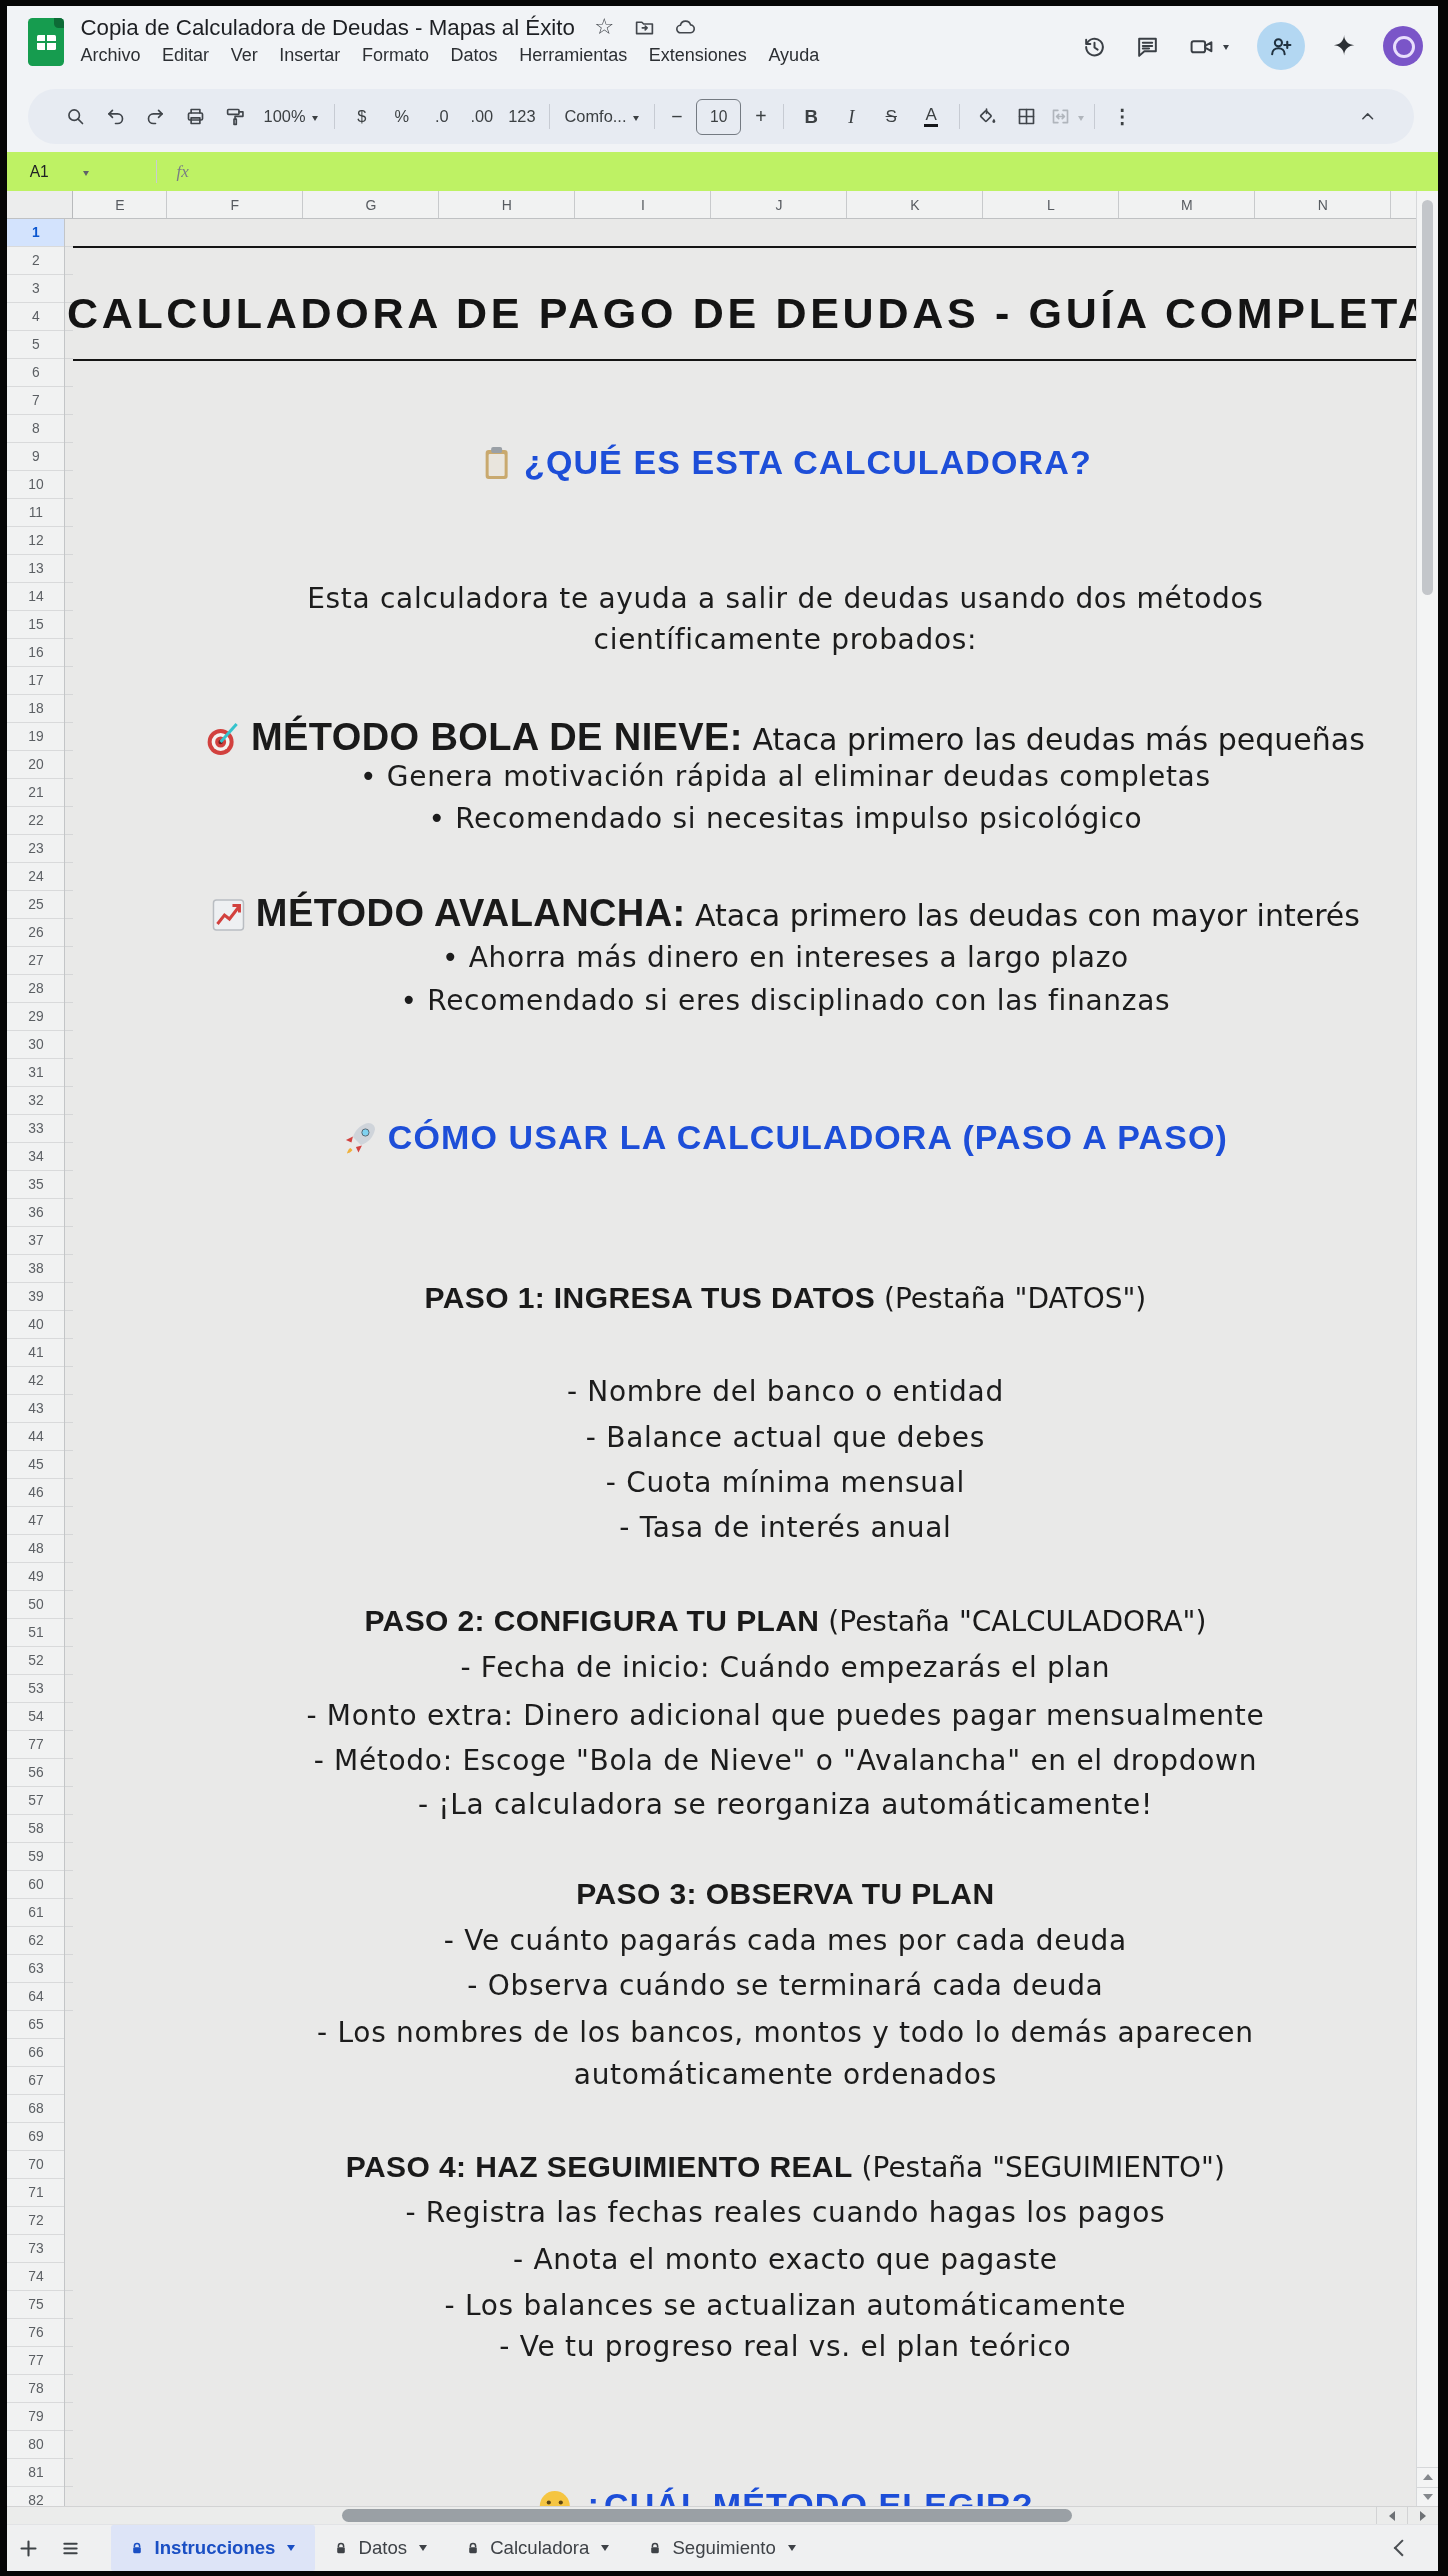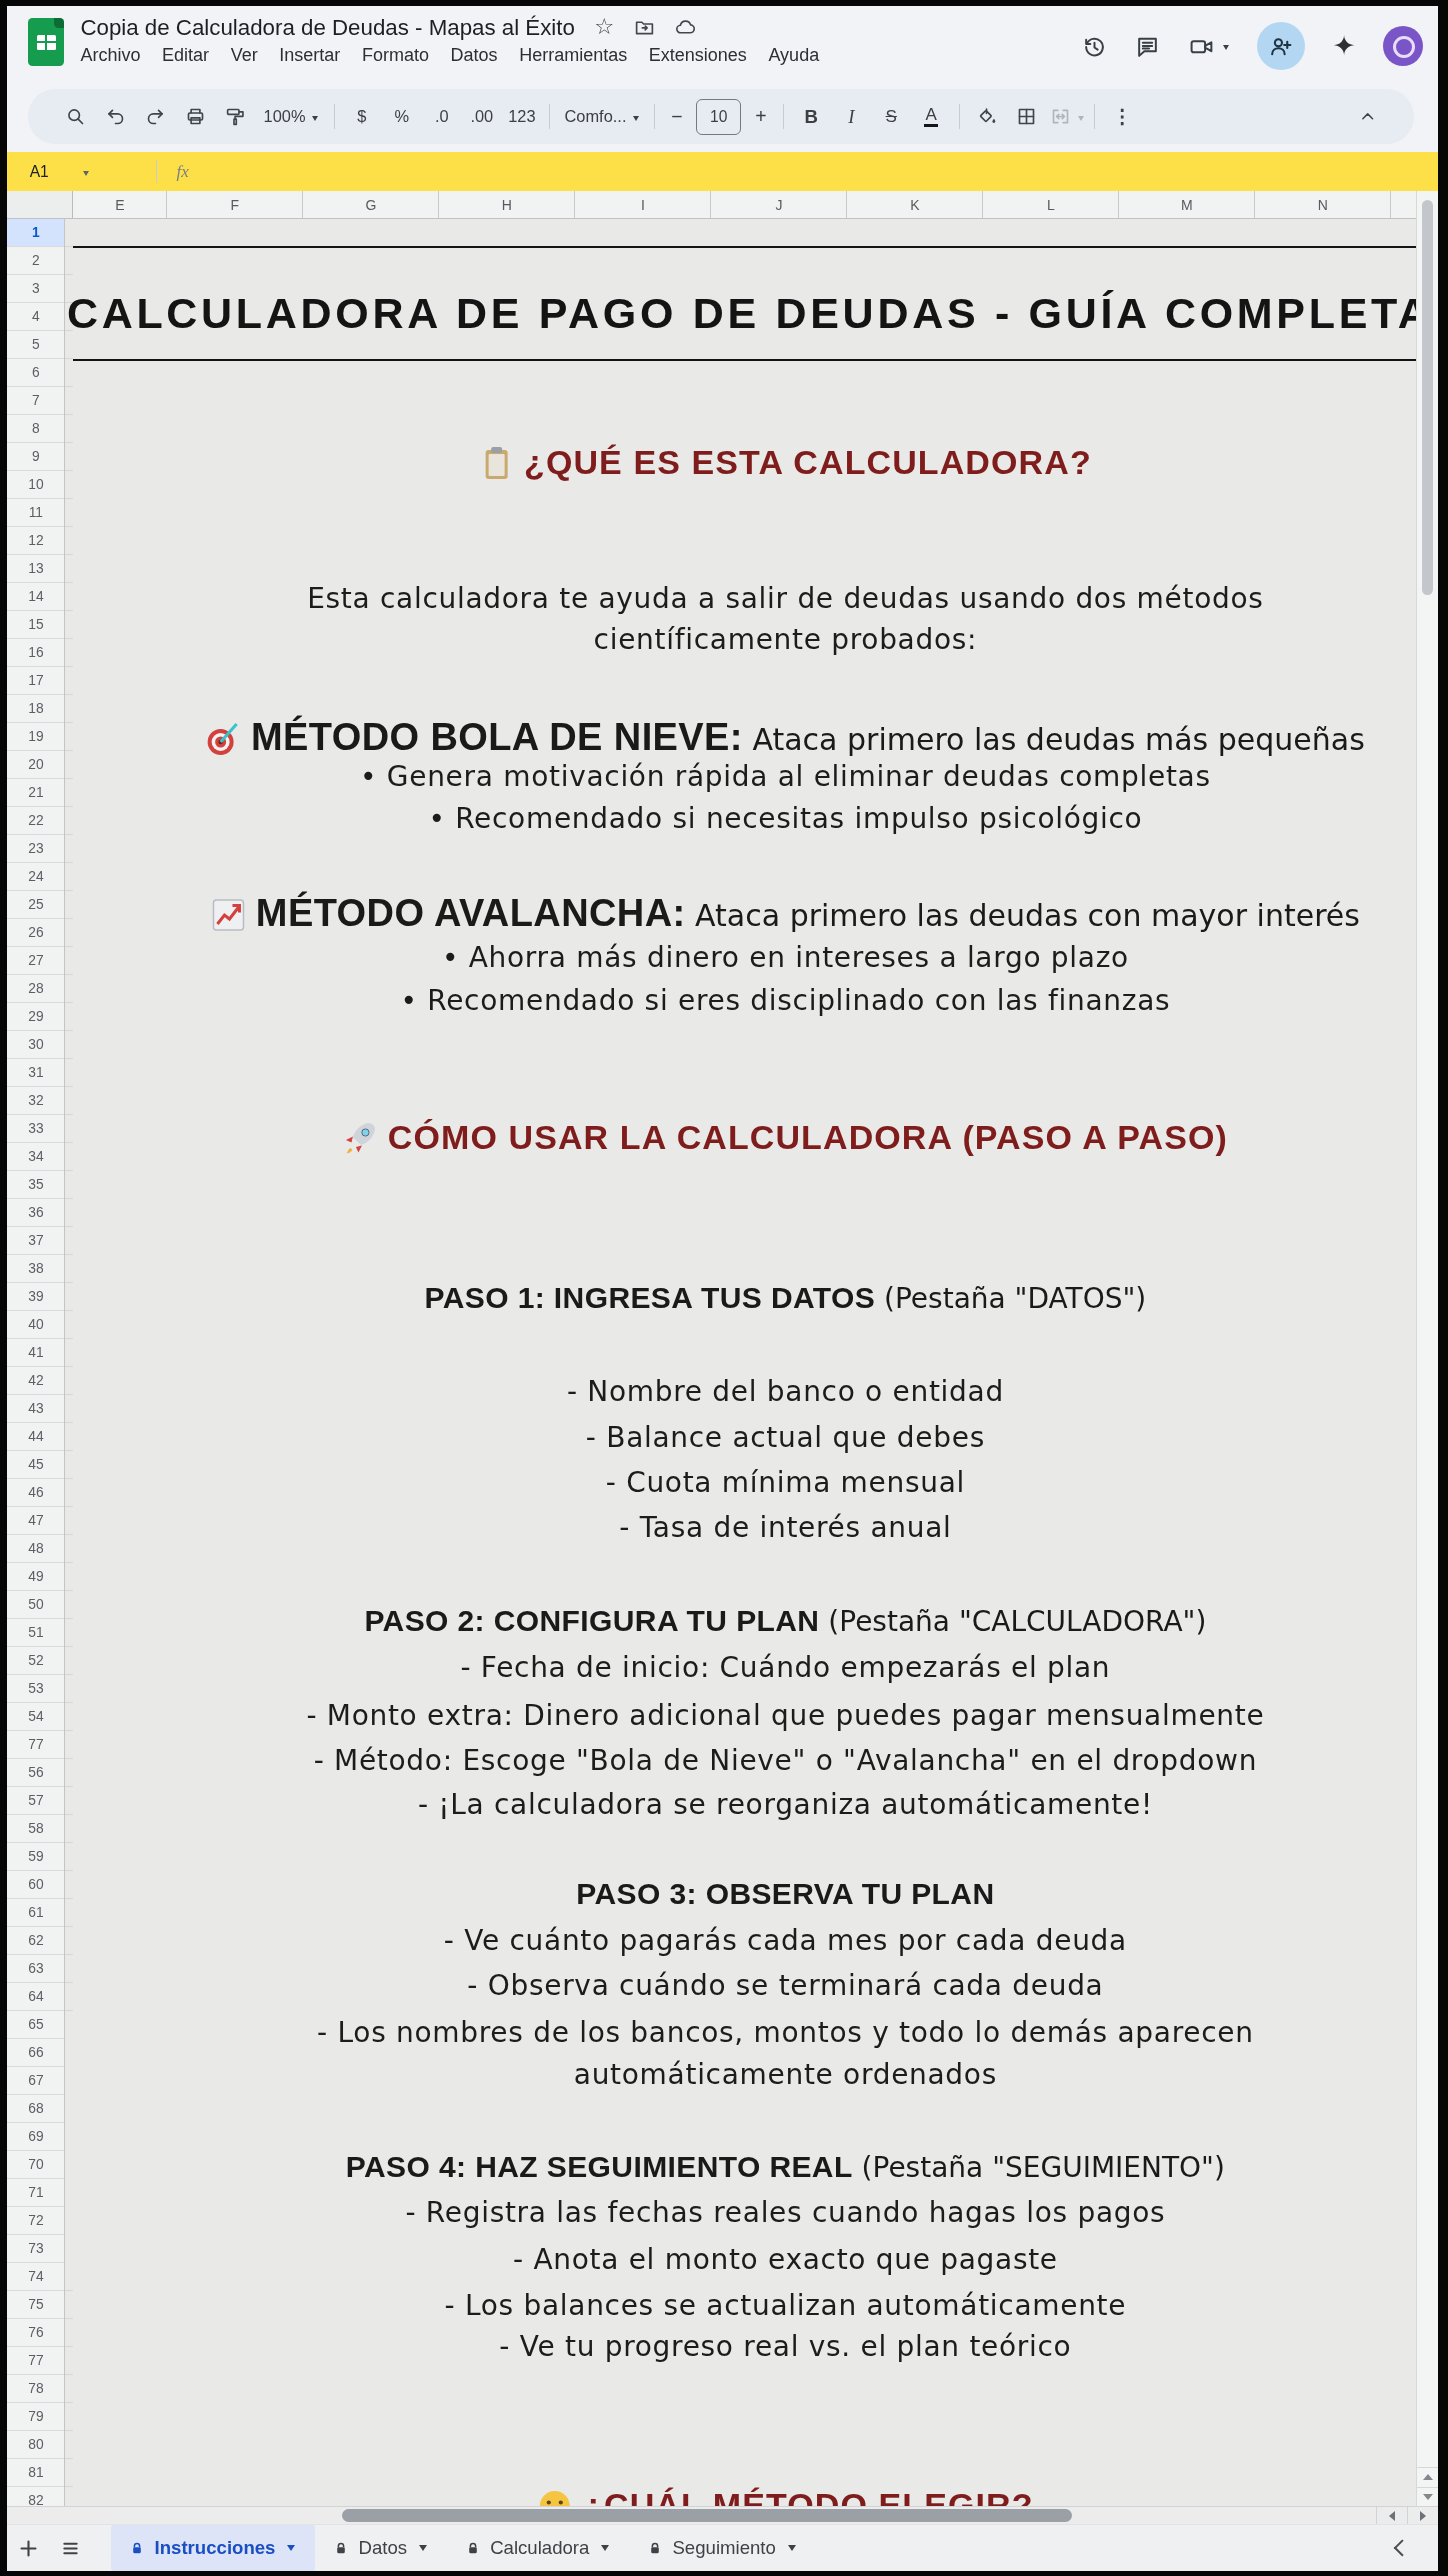--- a/index.html
+++ b/index.html
@@ -42,21 +42,21 @@
   .bold{font-weight:700;font-size:18.6px;}
   .italic{font-style:italic;font-family:"Liberation Serif",serif;font-size:18.6px;}
   .strike{text-decoration:line-through;font-size:17px;}
   .tcolor{font-size:17px;border-bottom:3.7px solid #15161a;line-height:18px;padding:0 1.5px;}
   .disabled{color:#b0b5bc;}
   .disabled svg{stroke:#b0b5bc;}
   .kebab{font-size:19.4px;letter-spacing:0;font-weight:700;}
   .tspacer{flex:1;}
 
   
-  .fbar{position:absolute;left:0;top:146px;width:100%;height:39px;background:#fde047;border-bottom:0.7px solid #d7dade;display:flex;align-items:center;text-align:center;}
+  .fbar{position:absolute;left:0;top:146px;width:100%;height:39px;background:#bef264;border-bottom:0.7px solid #d7dade;display:flex;align-items:center;text-align:center;}
   .namebox{width:149px;display:flex;align-items:center;padding-left:22.3px;box-sizing:border-box;font-size:15.6px;color:#202124;}
   .namebox .caret{color:#5f6368;margin-left:34px;}
   .fsep{width:0.7px;height:22.3px;background:#c9ccd2;}
   .fx{font-family:"Liberation Serif",serif;font-style:italic;font-size:17px;color:#7a7e84;margin-left:19.4px;}
 
   
   .sheet{position:absolute;left:0;top:185px;right:0;bottom:47px;background:#e9e9e8;}
   .colhdr{position:absolute;left:0;top:0;right:0;height:28px;display:flex;background:#f1f2f2;border-bottom:0.7px solid #bfc1c3;box-sizing:border-box;}
   .corner{width:66px;flex:none;background:#eceded;border-right:1.5px solid #b8babc;box-sizing:border-box;}
   .colcell{width:136px;flex:none;border-right:0.7px solid #c8cacc;box-sizing:border-box;display:flex;align-items:center;justify-content:center;
@@ -69,21 +69,21 @@
            font-size:13.8px;color:#5b5f63;}
   .rowcell.sel{background:#d3e3fd;color:#0b57d0;font-weight:700;}
   .canvas{position:relative;flex:1;overflow:hidden;background:#e9e9e8;}
   .sliver{position:absolute;left:0;top:0;width:7.4px;height:100%;
     background:repeating-linear-gradient(to bottom,transparent 0 27.5px,#d5d6d7 27.5px 28px);}
   .bline{position:absolute;left:7.4px;right:0;height:2.2px;background:#141414;}
 
   .blk{position:absolute;left:720px;transform:translateX(-50%);white-space:nowrap;color:#1a1a1a;text-align:center;}
   .blk .em{width:36px;height:36px;vertical-align:-6.7px;margin-right:9px;}
   .blk.title{left:1.5px;transform:none;font-weight:600;font-size:43px;line-height:58px;letter-spacing:3.7px;color:#141414;}
-  .blk.heading{font-weight:600;font-size:34px;line-height:48px;letter-spacing:1.1px;color:#7f1d1d;}
+  .blk.heading{font-weight:600;font-size:34px;line-height:48px;letter-spacing:1.1px;color:#1d4ed8;}
   .blk.method{line-height:43px;}
   .blk.method .b{font-weight:600;font-size:38px;letter-spacing:0.4px;}
   .blk.method .n{font-family:"DejaVu Sans",sans-serif;font-size:30px;}
   .blk.step{line-height:43px;}
   .blk.step .b{font-weight:600;font-size:30px;letter-spacing:0.4px;}
   .blk.step .n{font-family:"DejaVu Sans",sans-serif;font-size:28px;}
   .blk.line{font-family:"DejaVu Sans",sans-serif;font-size:28px;line-height:40px;letter-spacing:0.7px;color:#1c1c1c;}
 
   
   .lane{position:absolute;left:0;right:0;bottom:0;height:18px;background:#ebeceb;border-top:0.7px solid #d2d3d4;box-sizing:border-box;}

